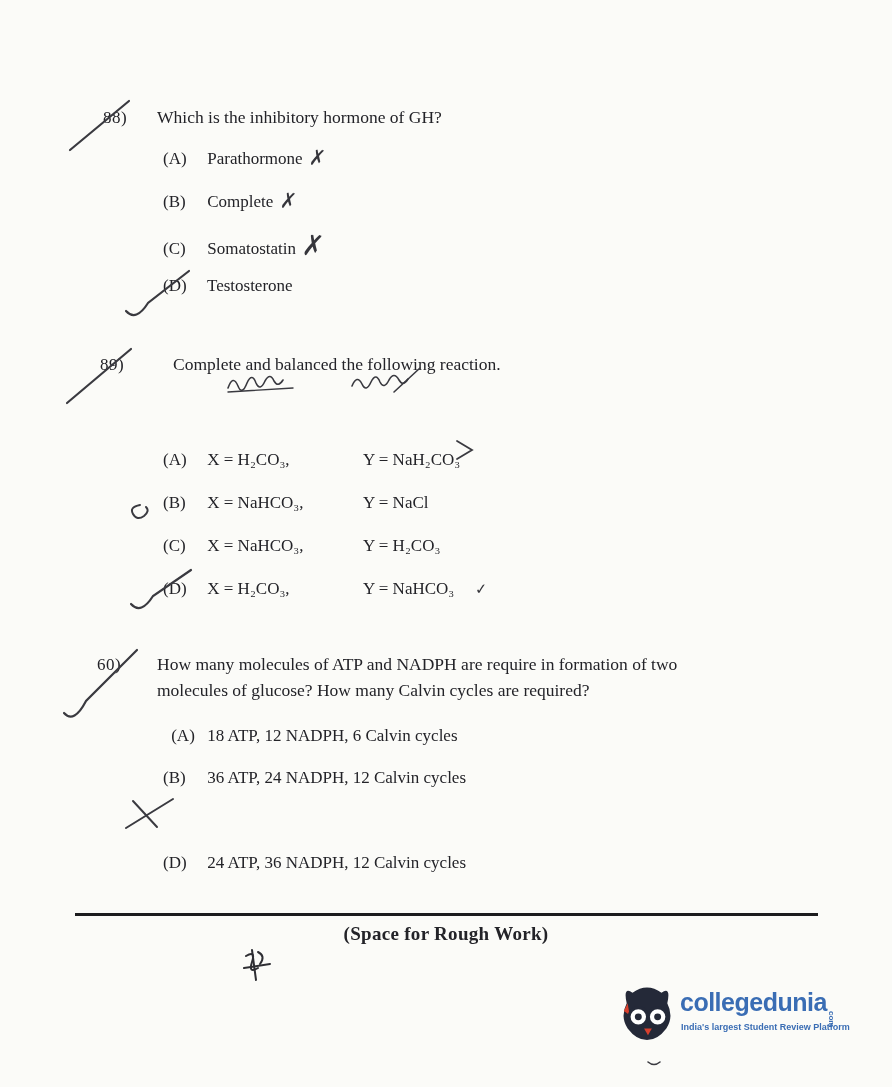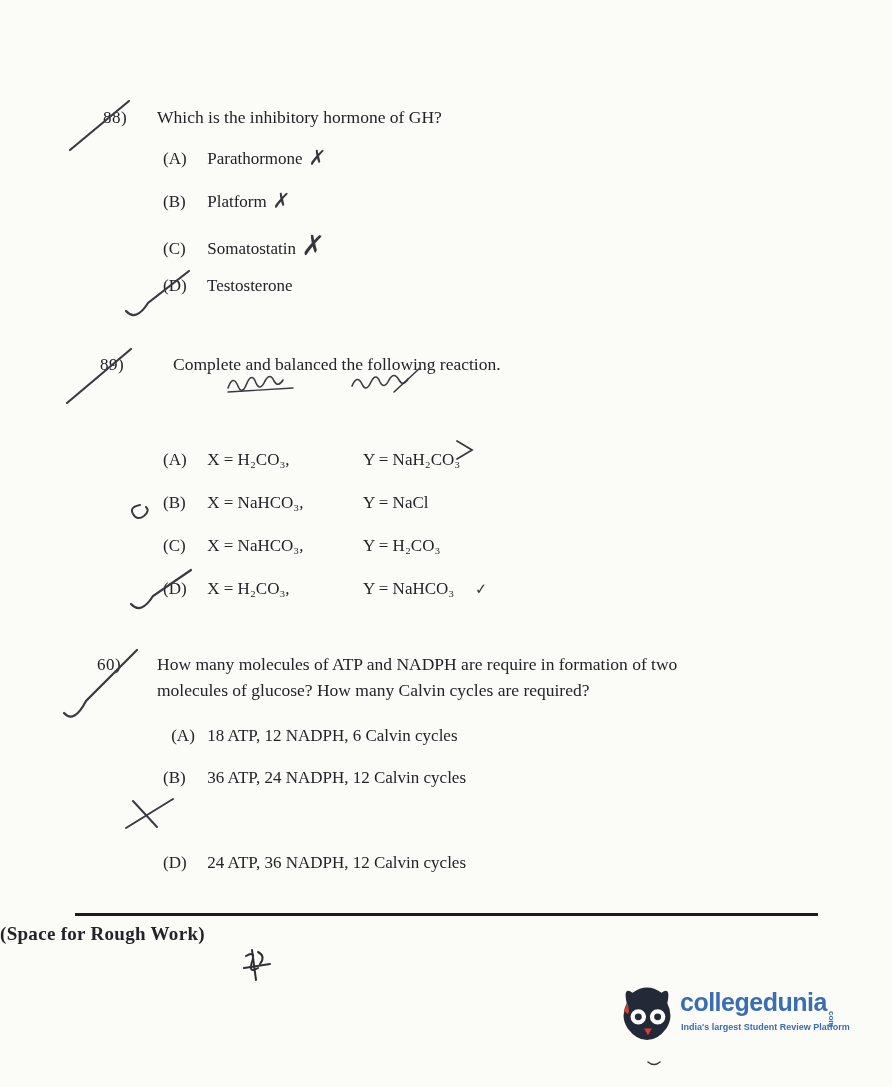--- a/index.html
+++ b/index.html
@@ -37,21 +37,21 @@
   .frac .den {
     font-size:11px;
     color:#3a3f4c;
     font-style:italic;
     padding-top:1px;
     letter-spacing:0.5px;
   }
   .arrow { padding-top:9px; font-family:"DejaVu Sans",sans-serif; font-size:18px; }
   
   .divider { position:absolute; background:#1c1c1e; }
-  .rough { position:absolute; left:0; width:892px; font-weight:bold; font-size:19px; letter-spacing:0.3px; }
+  .rough { position:absolute; left:0; width:892px; text-align:center; font-weight:bold; font-size:19px; letter-spacing:0.3px; }
   .brand-text {
     font-family:"Liberation Sans","DejaVu Sans",sans-serif;
     font-weight:bold; font-size:25px; letter-spacing:-0.5px;
   }
   .brand-suffix {
     font-family:"Liberation Sans","DejaVu Sans",sans-serif;
     font-size:8px; font-weight:bold;
     display:inline-block; transform:rotate(90deg) translateX(-2px);
     transform-origin:left bottom;
   }
@@ -69,21 +69,21 @@
   <span class="abs qnum" style="left:103px; top:108px;">88)</span>
   <div class="abs qtext" style="left:157px; top:107px;">Which is the inhibitory hormone of GH?</div>
 
   <div class="opt" style="left:163px; top:147px;">
     <span class="olabel">(A)</span>
     <span>Parathormone</span>
     <span class="hw-mark">✗</span>
   </div>
   <div class="opt" style="left:163px; top:190px;">
     <span class="olabel">(B)</span>
-    <span>Platform</span>
+    <span>Complete</span>
     <span class="hw-mark">✗</span>
   </div>
   <div class="opt" style="left:163px; top:232px;">
     <span class="olabel">(C)</span>
     <span>Somatostatin</span>
     <span class="hw-mark" style="font-size:24px;">✗</span>
   </div>
   <div class="opt" style="left:163px; top:276px;">
     <span class="olabel">(D)</span>
     <span>Testosterone</span>

